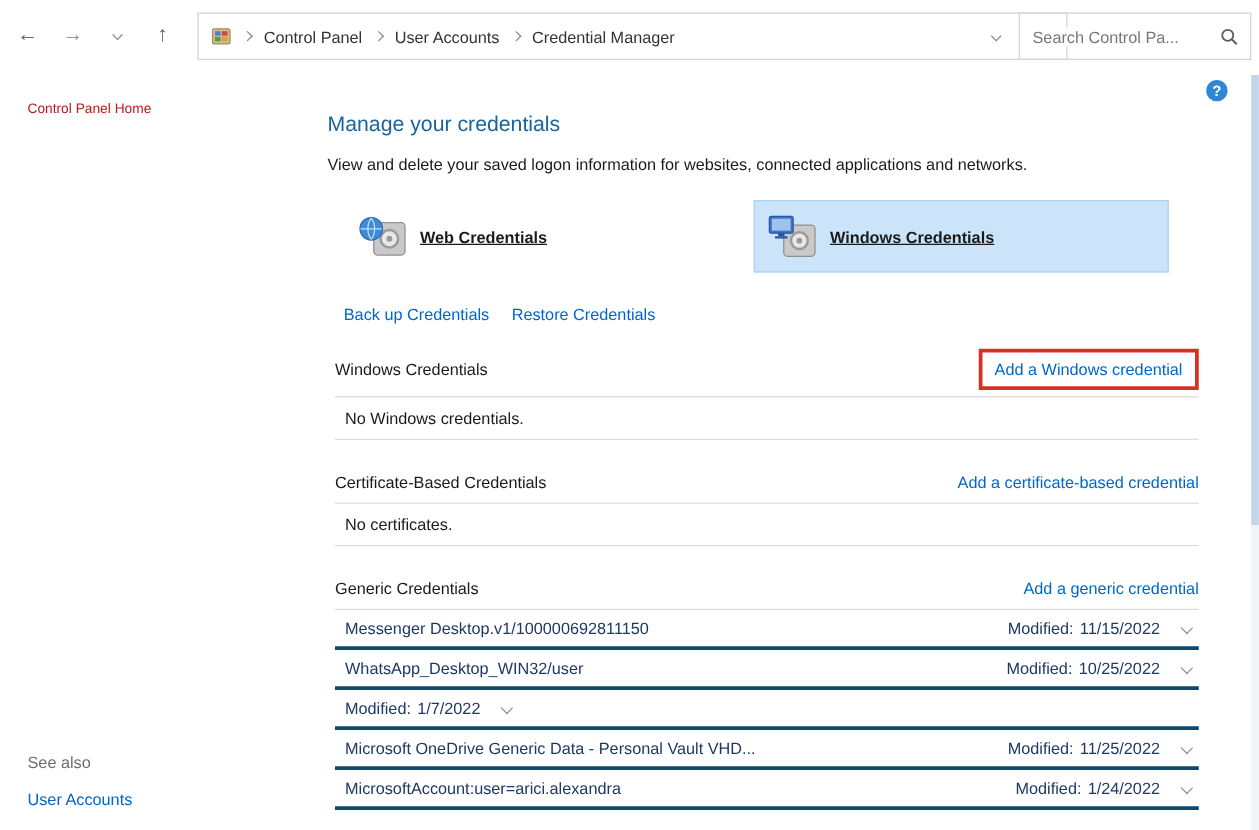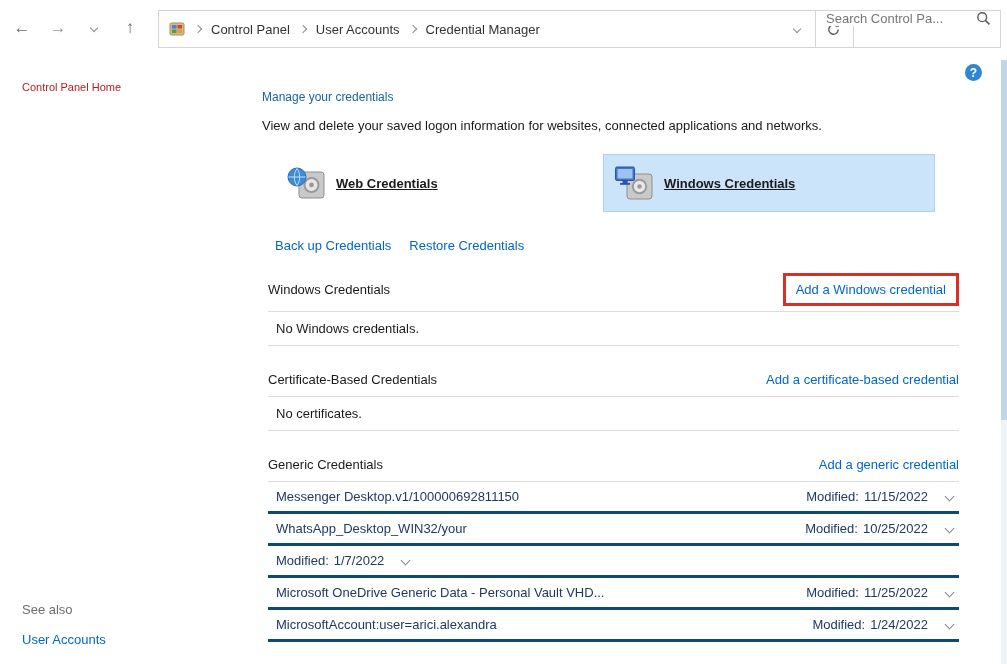--- a/index.html
+++ b/index.html
@@ -19,41 +19,41 @@
 
   .crumb-box { position:absolute; left:158px; top:10px; width:696px; height:38px;
                border:1px solid #d4d4d4; display:flex; align-items:center; padding:0 12px 0 10px; }
   .crumb-sep { margin:0 10px; }
   .crumb-item { color:#333; white-space:nowrap; }
   .crumb-spacer { flex:1; }
   .crumb-drop { margin-right:26px; display:flex; align-items:center; }
   .refresh-btn { display:flex; align-items:center; }
 
   .search-box { position:absolute; left:815px; top:10px; width:186px; height:38px;
-                border:1px solid #d4d4d4; display:flex; align-items:flex-start; padding:0 9px 0 10px; }
+                border:1px solid #d4d4d4; display:flex; align-items:center; padding:0 9px 0 10px; }
   .search-box input { flex:1; border:none; outline:none; font-family:inherit; font-size:13px;
                       color:#555; min-width:0; }
   .search-box input::placeholder { color:#767676; opacity:1; }
 
   
   .sidebar { position:absolute; left:0; top:58px; width:250px; height:606px; background:#fff; }
   .cp-home { position:absolute; left:22px; top:23px; color:#b91c1c; cursor:pointer; font-size:11px; }
   .see-also { position:absolute; left:22px; top:544px; color:#6d6d6d; }
   .ua-link  { position:absolute; left:22px; top:574px; color:#0066cc; cursor:pointer; }
 
   
   .help-btn { position:absolute; left:965px; top:64px; width:17px; height:17px; border-radius:50%;
               background:#2e86d5; color:#fff; font-size:12px; font-weight:bold;
               display:flex; align-items:center; justify-content:center; cursor:pointer; }
   .scrollbar { position:absolute; right:0; top:60px; width:6px; height:604px; background:#eef3f8; }
   .scroll-thumb { position:absolute; top:0; left:0; width:6px; height:360px; background:#c1d6e8; }
 
   
   .main { position:absolute; left:262px; top:88px; width:697px; }
-  .page-title { font-size:12px; font-weight:400; color:#19649f; margin-top:2px; }
+  .page-title { font-size:17px; font-weight:400; color:#19649f; margin-top:2px; }
   .page-sub { margin-top:14px; color:#1a1a1a; }
 
   .tiles { display:flex; margin:21px 0 0 13px;text-decoration:underline; }
   .tile { width:328px; height:58px; display:flex; align-items:center; gap:10px; padding-left:10px;
           cursor:pointer; border:1px solid transparent; }
   .tile.selected { width:332px; background:#cbe4f9; border:1px solid #a9d2f3; }
   .tile-label { font-weight:bold; color:#1a1a1a; }
 
   .cred-links { display:flex; gap:18px; margin:26px 0 0 13px; }
   .blue-link { color:#0066cc; cursor:pointer; white-space:nowrap; }
@@ -201,21 +201,21 @@
       <span class="cred-mod">
         <span>Modified:</span>
         <span>11/15/2022</span>
       </span>
       <span class="row-chev">
         <span class="chev down"></span>
       </span>
     </div>
 
     <div class="cred-row">
-      <span class="cred-name">WhatsApp_Desktop_WIN32/your</span>
+      <span class="cred-name">WhatsApp_Desktop_WIN32/user</span>
       <span class="cred-mod">
         <span>Modified:</span>
         <span>10/25/2022</span>
       </span>
       <span class="row-chev">
         <span class="chev down"></span>
       </span>
     </div>
 
     <div class="cred-row">

